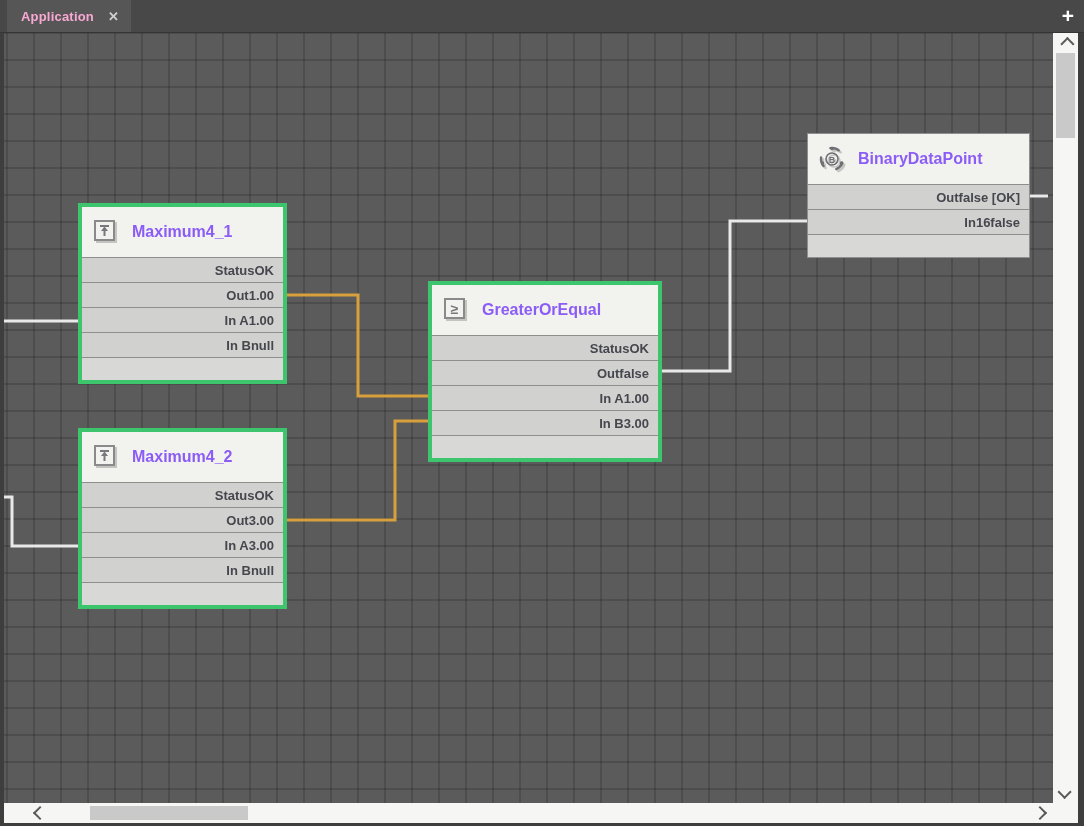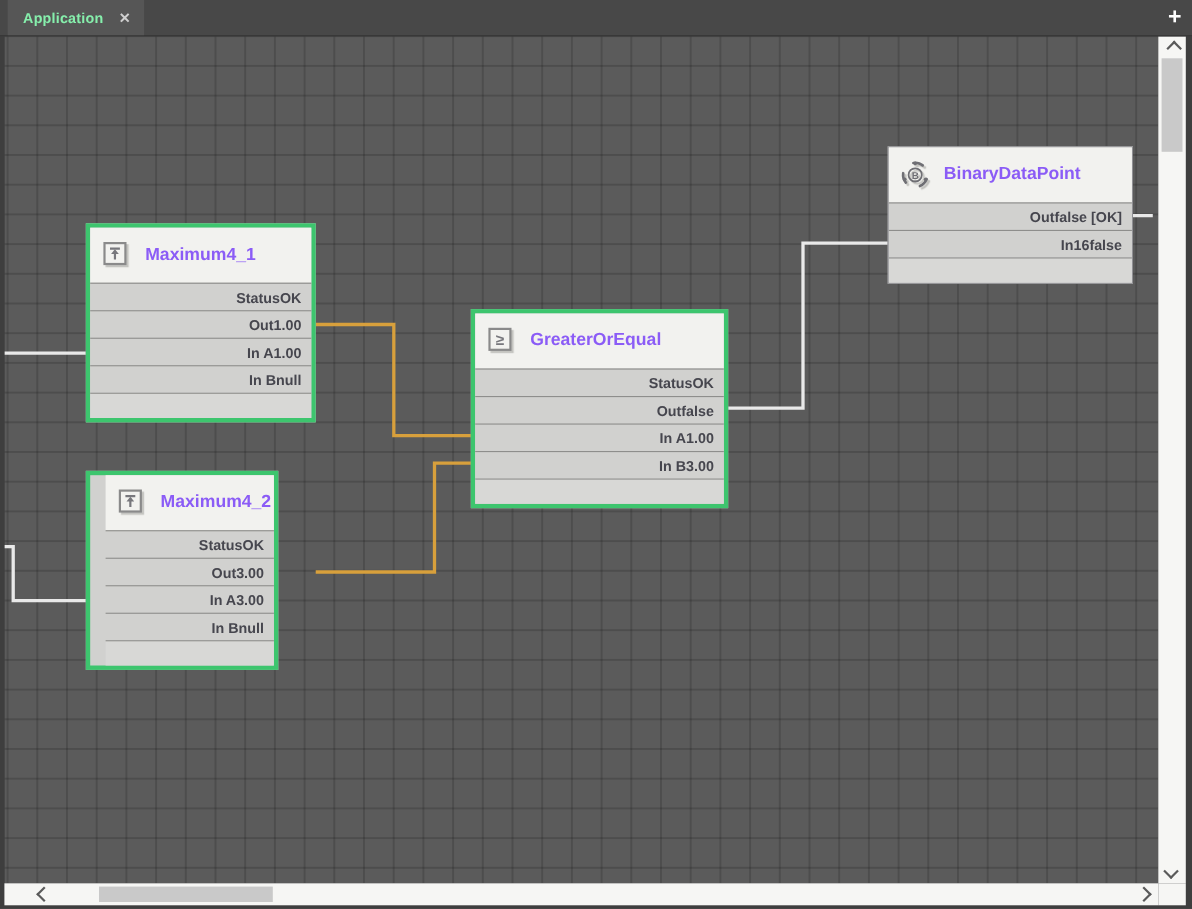--- a/index.html
+++ b/index.html
@@ -12,21 +12,21 @@
   
   .tabbar{
     position:absolute;left:0;top:0;width:1084px;height:32px;
     background:#484848;border-bottom:1px solid #353535;z-index:6;
     display:flex;align-items:stretch;
   }
   .tab{
     margin-left:7px;background:#565656;display:flex;align-items:center;
     padding:0 12px 0 14px;gap:14px;cursor:default;
   }
-  .tab-label{color:#86efac;font-size:13px;font-weight:600;letter-spacing:.2px;}
+  .tab-label{color:#f9a8d4;font-size:13px;font-weight:600;letter-spacing:.2px;}
   .tab-close{color:#cfcfcf;font-size:13px;font-weight:700;line-height:1;}
   .add-tab{
     position:absolute;right:10px;top:2px;color:#ffffff;
     font-size:21px;font-weight:700;line-height:28px;
   }
   
   .canvas-bg{
     position:absolute;left:4px;top:33px;width:1049px;height:770px;z-index:0;
     background-color:#5b5b5b;
     background-image:
@@ -124,21 +124,21 @@
     <span class="row-label">In A</span>
     <span class="row-value">1.00</span>
   </div>
         <div class="node-row">
     <span class="row-label">In B</span>
     <span class="row-value">null</span>
   </div>
       </div>
     <div class="node-footer"></div>
   </div>
-    <div class="node selected" style="left: 78px; top: 428px; width: 175px; padding-left: 14px;">
+    <div class="node selected" style="left: 78px; top: 428px; width: 209px;">
     <div class="node-header">
       <span class="node-icon">
           <svg width="28" height="28" viewBox="0 0 28 28" xmlns="http://www.w3.org/2000/svg">
     <rect x="3" y="3" width="19" height="19" fill="#f2f2ef" stroke="#8a8a8a" stroke-width="2"></rect>
     <line x1="8" y1="8" x2="17" y2="8" stroke="#77777c" stroke-width="2"></line>
     <line x1="12.5" y1="10" x2="12.5" y2="18" stroke="#77777c" stroke-width="2"></line>
     <polygon points="12.5,8.5 9,13 16,13" fill="#77777c"></polygon>
   </svg>
         </span>
       <span class="node-title">Maximum4_2</span>

